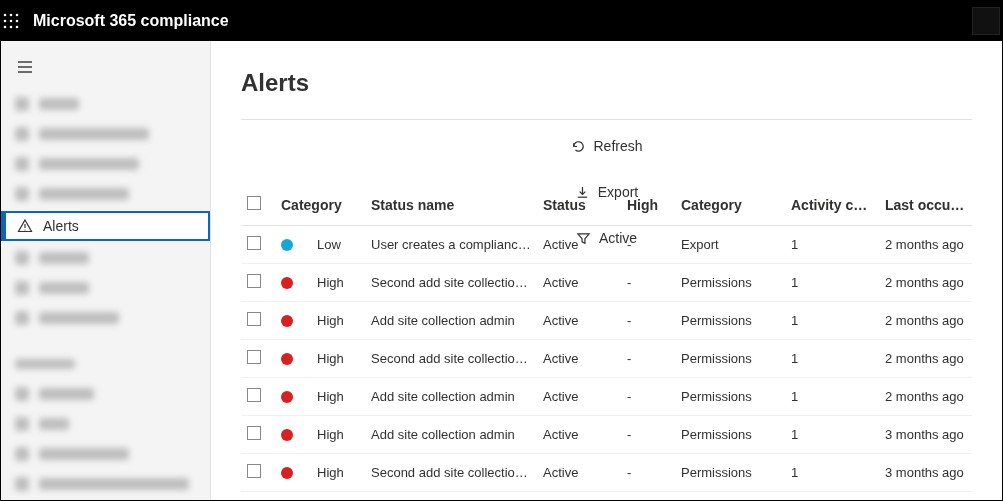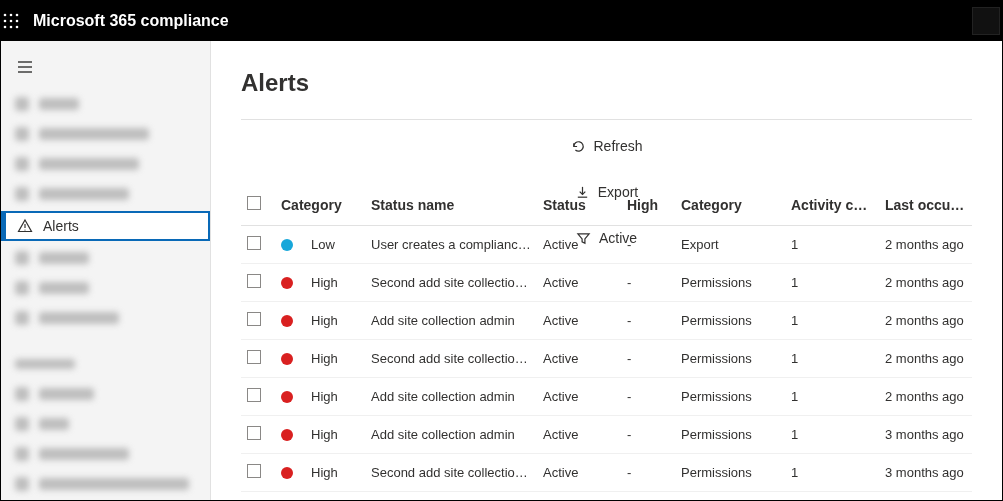--- a/index.html
+++ b/index.html
@@ -47,21 +47,21 @@
   col.c-check { width: 34px; }
   col.c-sev   { width: 90px; }
   col.c-name  { width: 172px; }
   col.c-status{ width: 84px; }
   col.c-tags  { width: 54px; }
   col.c-cat   { width: 110px; }
   col.c-act   { width: 94px; }
   col.c-last  { width: auto; }
 
   .chk { width:14px; height:14px; border:1px solid #8a8886; background:#fff; display:inline-block; }
-  .sev-cell { display:flex; align-items:center; gap:18px; }
+  .sev-cell { display:flex; align-items:center; gap:24px; }
   .sev-dot { width:12px; height:12px; border-radius:50%; display:inline-block; }
   .sev-Low .sev-dot { background:#17a7da; }
   .sev-High .sev-dot { background:#d92020; }
   .tags-dash { color:#555; }
 </style>
 </head>
 <body>
 
 <div class="frame">
 

